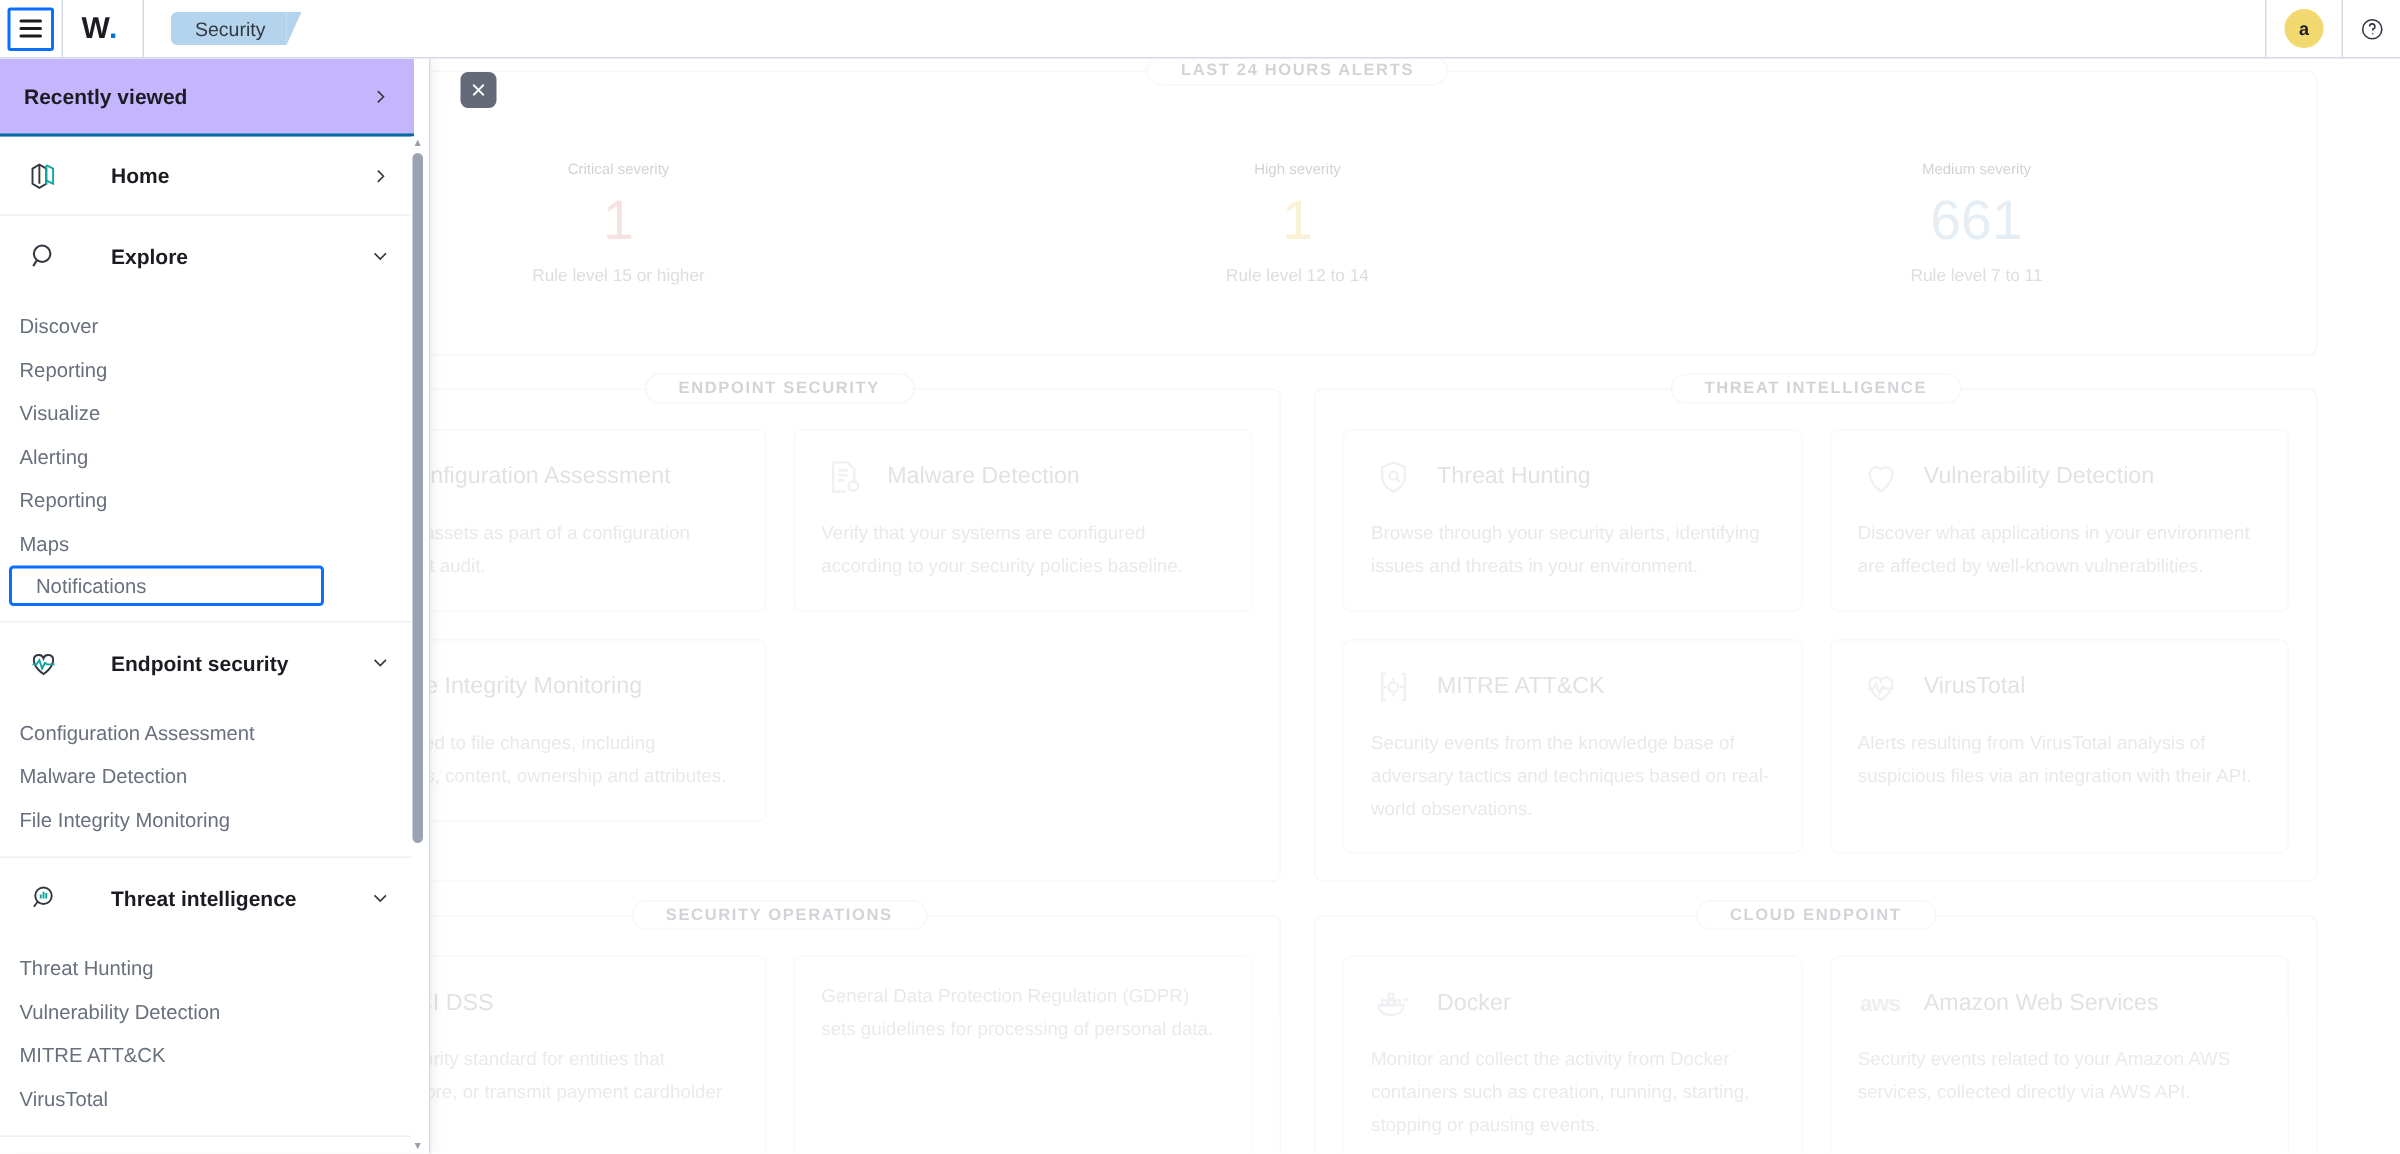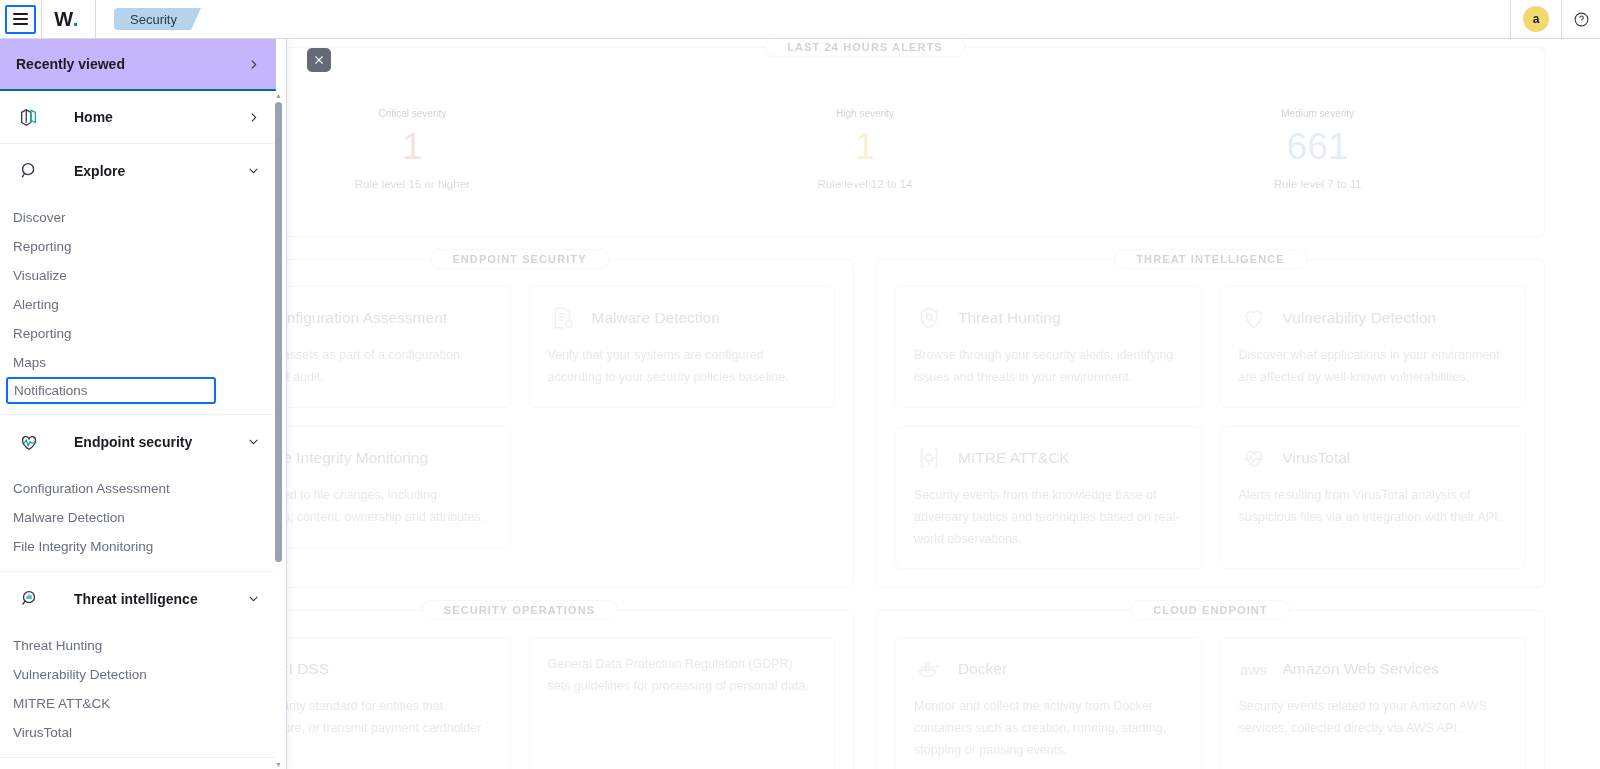--- a/index.html
+++ b/index.html
@@ -73,21 +73,21 @@
   .nav-group .gicon { width:26px; height:26px; margin-right:12px; display:flex; align-items:center; justify-content:center; }
   .nav-group .glbl { flex:1; font-size:14px; font-weight:700; color:#1a1c21;margin-left:20px; }
   .chev { color:#343741; display:flex; align-items:center; }
   .nav-links { padding:6px 0 10px 0; }
   .nav-link {
     height:29px; display:flex; align-items:center; padding:0 13px;
     font-size:13.5px; color:#69707d; cursor:pointer;
   }
   .nav-link.focused {
     border:2px solid #0b6efd; border-radius:3px;
-    margin:0 60px 0 6px; padding-left:6px; height:27px;
+    margin:0 60px 0 6px; padding-left:16px; height:27px;
   }
   .nav-divider { height:1px; background:#eef0f4; }
 
   
   .sb-track {
     position:absolute; top:52px; right:3px; width:9px; bottom:0;
     background:#fff;
   }
   .sb-arrow { width:9px; height:9px; display:flex; align-items:center; justify-content:center; color:#9aa0ab; font-size:7px; }
   .sb-arrow.bottom { position:absolute; bottom:0; left:0; }

